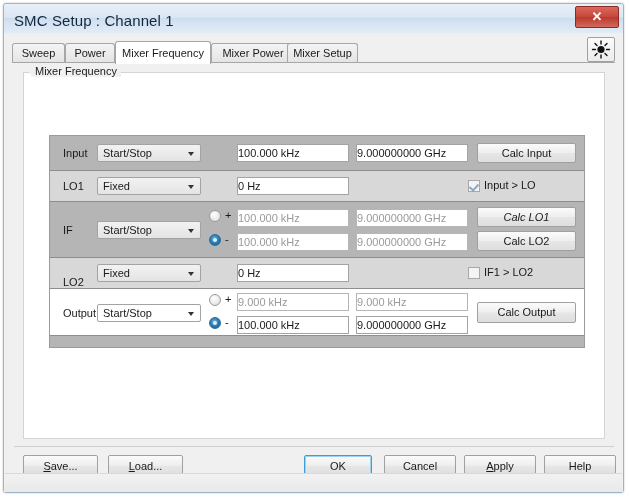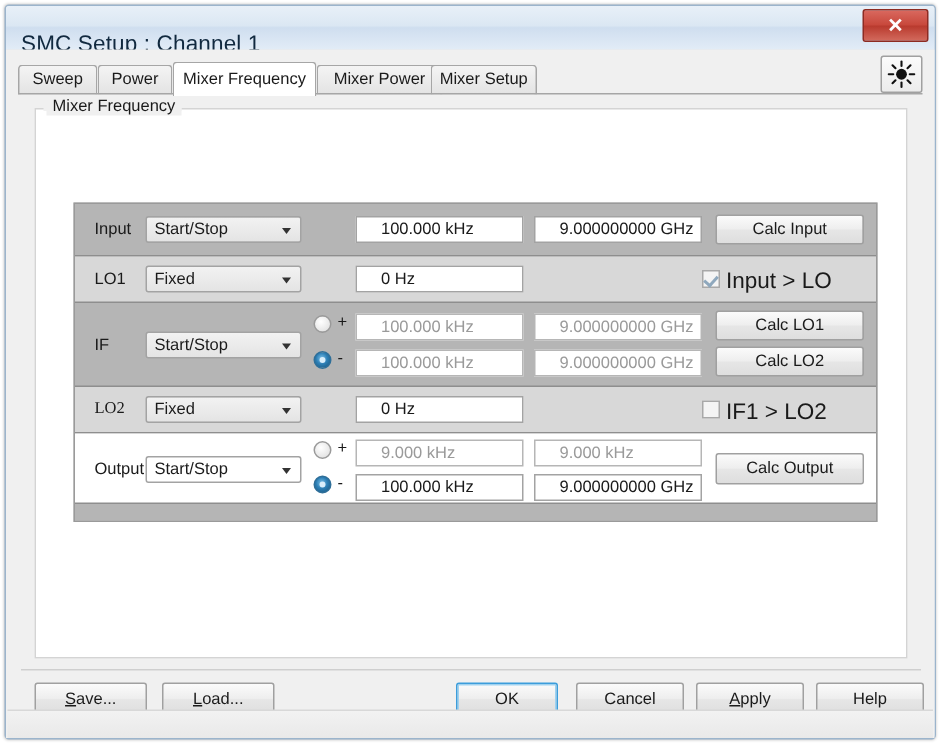--- a/index.html
+++ b/index.html
@@ -27,21 +27,21 @@
   }
   .titlebar {
     position: relative;
     height: 29px;
     background: linear-gradient(to bottom, #e8f0f8 0%, #dbe7f3 45%, #cfdeef 50%, #e2ecf7 100%);
     border-bottom: 1px solid #c3d3e3;
     border-radius: 2px 2px 0 0;
   }
   .title-text {
     position: absolute;
-    left: 10px; top: 17px;
+    left: 10px; top: 8px;
     font-size: 15px;
     color: #11293f;
     letter-spacing: .1px;
     white-space: nowrap;
   }
   .close-btn {
     position: absolute;
     right: 4px; top: 2px;
     width: 44px; height: 22px;
     border: 1px solid #8d2b22;
@@ -196,21 +196,21 @@
 
   
   .field {
     position: absolute;
     height: 18px;
     background: #ffffff;
     border: 1px solid #a3a3a3;
     box-sizing: border-box;
     font-size: 11px;
     line-height: 16px;
-    padding-left: 16px;
+    padding-left: 0;
     color: #1a1a1a;
     white-space: nowrap;
     overflow: hidden;
     cursor: text;
   }
   .field.disabled { color: #9a9a9a; border-color: #b6b6b6; }
 
   
   .btn {
     position: absolute;
@@ -270,21 +270,21 @@
     content: "";
     position: absolute;
     left: 2px; top: 1px;
     width: 4px; height: 7px;
     border: solid #8fa8bd;
     border-width: 0 2px 2px 0;
     transform: rotate(42deg);
   }
   .cblabel {
     position: absolute;
-    font-size: 15px;
+    font-size: 11px;
     color: #1a1a1a;
     white-space: nowrap;
     cursor: pointer;
   }
 
   
   .sep {
     position: absolute;
     left: 10px; top: 413px;
     width: 600px; height: 1px;
@@ -370,31 +370,31 @@
         <div class="rowlabel" style="top:22px;">IF</div>
         <div class="combo grayed" style="left:47px;top:19px;width:104px;">
           <span class="ctext">Start/Stop</span>
           <span class="carrow"></span>
         </div>
 
         <div class="radio" style="left:159px;top:8px;"></div>
         <div class="radiolabel" style="left:175px;top:7px;">+</div>
         <div class="field disabled" style="left:187px;top:7px;width:112px;">100.000 kHz</div>
         <div class="field disabled" style="left:306px;top:7px;width:112px;">9.000000000 GHz</div>
-        <div class="btn" style="left:427px;top:5px;width:99px;height:20px;line-height:18px;">Calc LO1</div>
+        <div class="btn" style="left:427px;top:5px;width:99px;height:20px;line-height:18px;font-style:italic;">Calc LO1</div>
 
         <div class="radio on" style="left:159px;top:32px;"></div>
         <div class="radiolabel" style="left:175px;top:31px;">-</div>
         <div class="field disabled" style="left:187px;top:31px;width:112px;">100.000 kHz</div>
         <div class="field disabled" style="left:306px;top:31px;width:112px;">9.000000000 GHz</div>
         <div class="btn" style="left:427px;top:29px;width:99px;height:20px;line-height:18px;">Calc LO2</div>
       </div>
 
       <div class="row light" style="top:122px;height:31px;">
-        <div class="rowlabel" style="top:8px;font-family:Liberation Serif, serif;">LO2</div>
+        <div class="rowlabel" style="top:18px;">LO2</div>
         <div class="combo grayed" style="left:47px;top:6px;width:104px;">
           <span class="ctext">Fixed</span>
           <span class="carrow"></span>
         </div>
         <div class="field" style="left:187px;top:6px;width:112px;">0 Hz</div>
         <div class="cb" style="left:418px;top:9px;"></div>
         <div class="cblabel" style="left:434px;top:8px;">IF1 &gt; LO2</div>
       </div>
 
       <div class="row white" style="top:153px;height:47px;">

